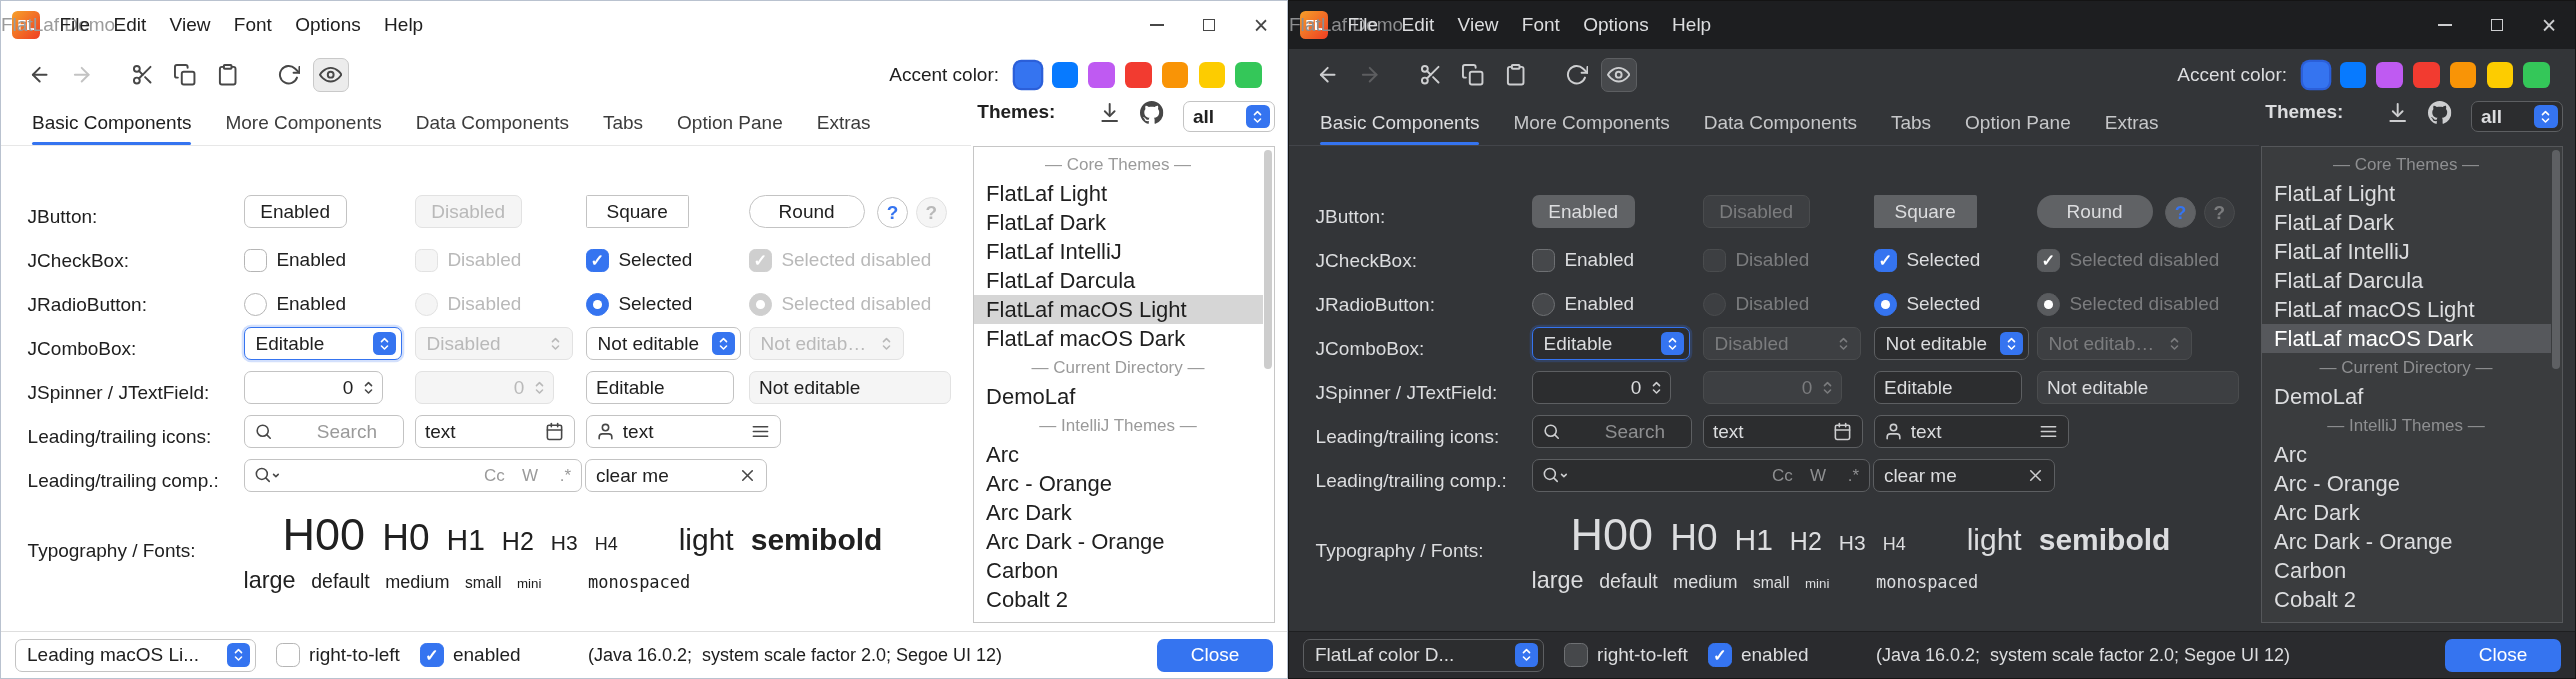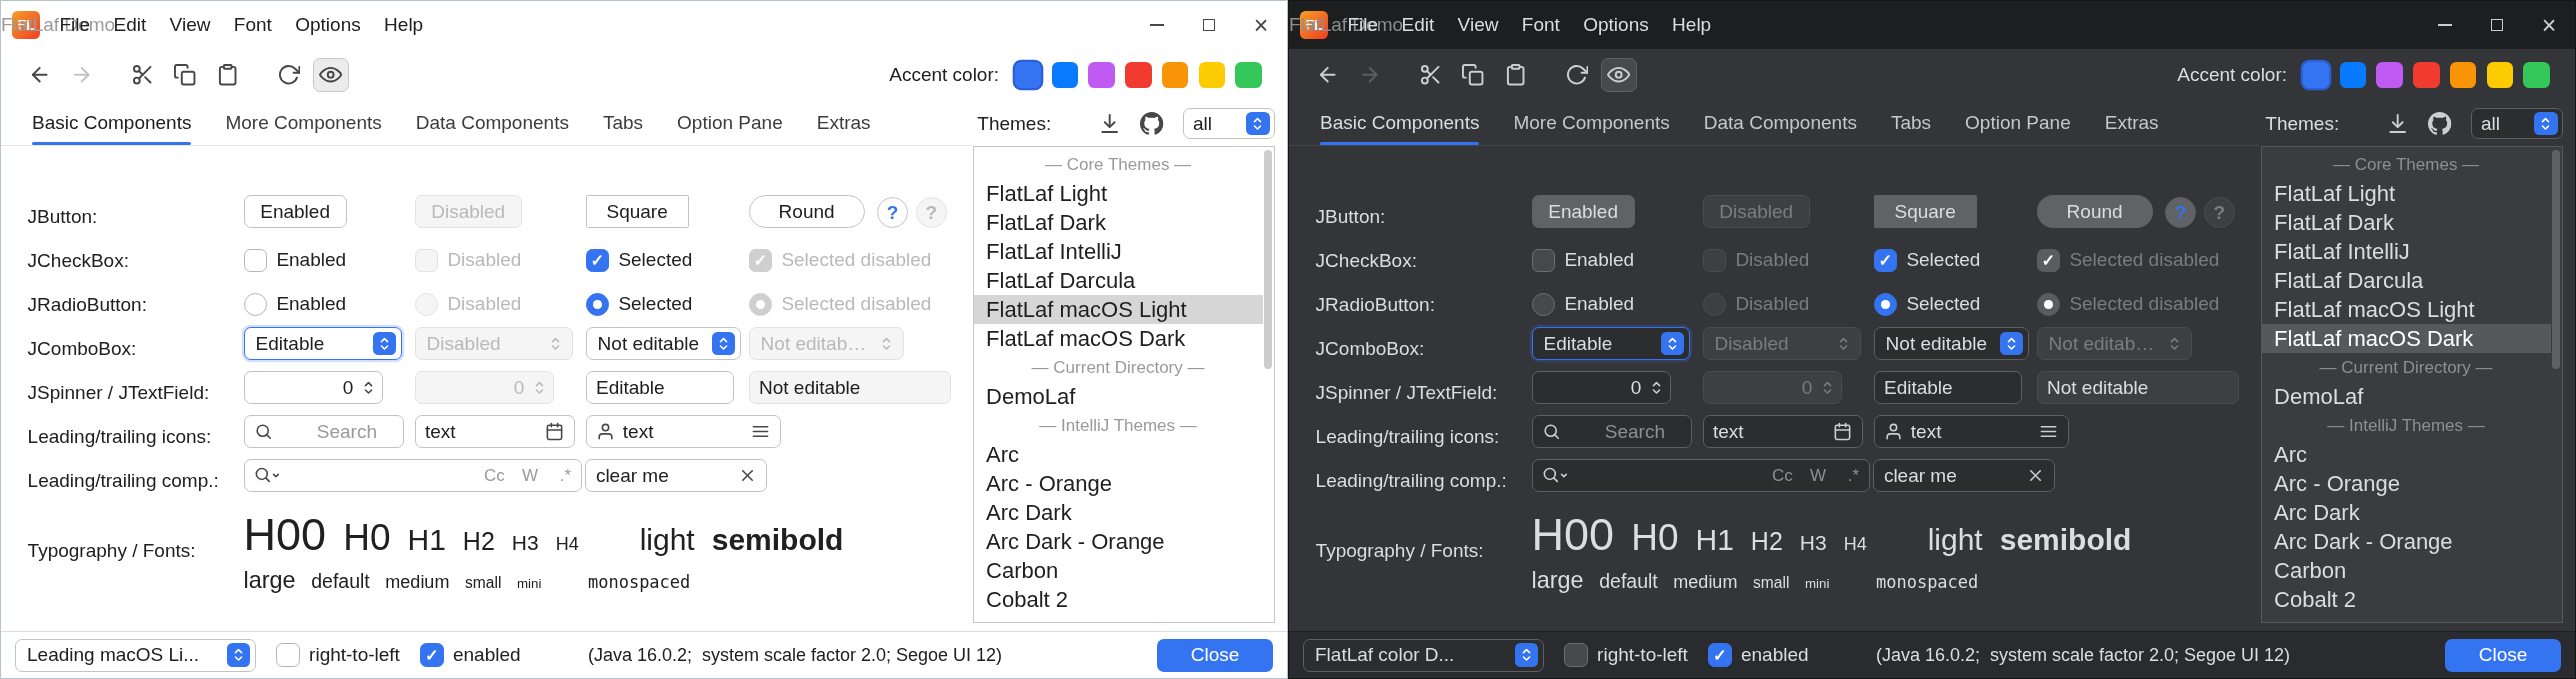--- a/index.html
+++ b/index.html
@@ -132,30 +132,30 @@
   .f-user{width:195px;}
   .f-searchbig{width:338px;margin-right:3.9px;}
   .f-clear{width:182px;}
   .mini-opt{color:var(--muted);font-size:17px;margin-left:9.4px;flex:none;}
   .mini-opt.rx{margin-left:14px;}
 
   
   .typo-row{display:flex;margin-top:17px;}
   .typo-row .rlabel{padding-top:31px;}
   .t1{display:flex;align-items:baseline;gap:17px;}
-  .h00{font-size:45px;}.h0{font-size:37px;}.h1{font-size:30px;}.h2{font-size:25px;}.h3{font-size:21px;}.h4{font-size:18px;}
+  .h00{font-size:45px;margin-left:39px;}.h0{font-size:37px;}.h1{font-size:30px;}.h2{font-size:25px;}.h3{font-size:21px;}.h4{font-size:18px;}
   .w-light{font-size:30px;font-weight:300;margin-left:44px;}
   .w-semi{font-size:30px;font-weight:700;}
   .t2{display:flex;align-items:baseline;gap:15.6px;margin-top:6.3px;}
   .sz-large{font-size:23.4px;}.sz-default{font-size:19.5px;}.sz-medium{font-size:18px;}.sz-small{font-size:15.6px;}.sz-mini{font-size:13.3px;}
   .mono{font-family:"DejaVu Sans Mono",monospace;font-size:17px;margin-left:31px;}
 
   
   .rightcol{width:316px;flex:none;display:flex;flex-direction:column;padding:0 12.5px 7.8px 1.6px;}
-  .themes-header{height:45px;flex:none;display:flex;align-items:center;gap:19px;font-size:19px;padding-left:4.7px;}
+  .themes-header{height:45px;flex:none;display:flex;gap:19px;font-size:19px;padding-left:4.7px;font-weight:bold;}
   .ticon{color:var(--icon);display:flex;}
   .themes-list{flex:1;min-height:0;border:0.8px solid var(--list-border);background:var(--list-bg);position:relative;overflow:hidden;}
   .t-scroll{position:absolute;top:3.1px;left:0;right:11px;bottom:0;overflow:hidden;}
   .t-item{height:29px;line-height:29px;padding-left:12.5px;font-size:22px;color:var(--fg);white-space:nowrap;}
   .t-item.selected{background:var(--sel);color:var(--sel-fg);}
   .t-sep{height:29px;line-height:29px;text-align:center;color:var(--muted);font-size:17px;white-space:nowrap;}
   .vscroll{position:absolute;top:0;right:0;bottom:0;width:11px;}
   .vscroll .thumb{position:absolute;top:3.1px;right:1.6px;width:7.8px;height:46%;border-radius:3.9px;background:var(--thumb);display:block;}
 
   

